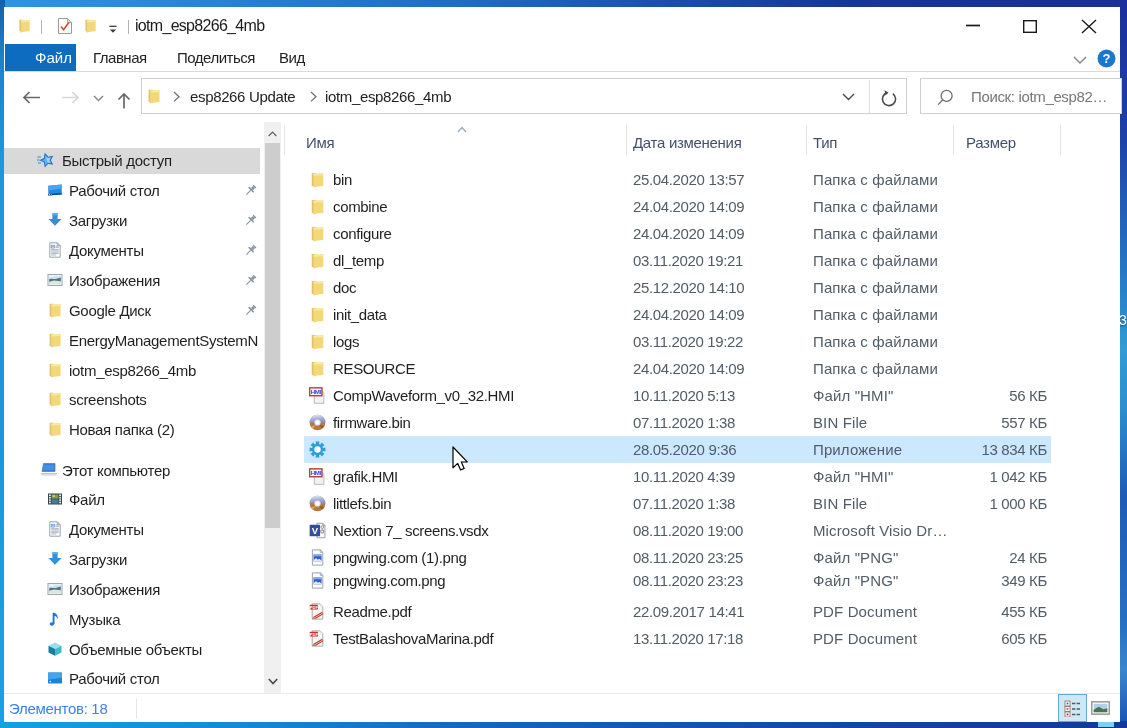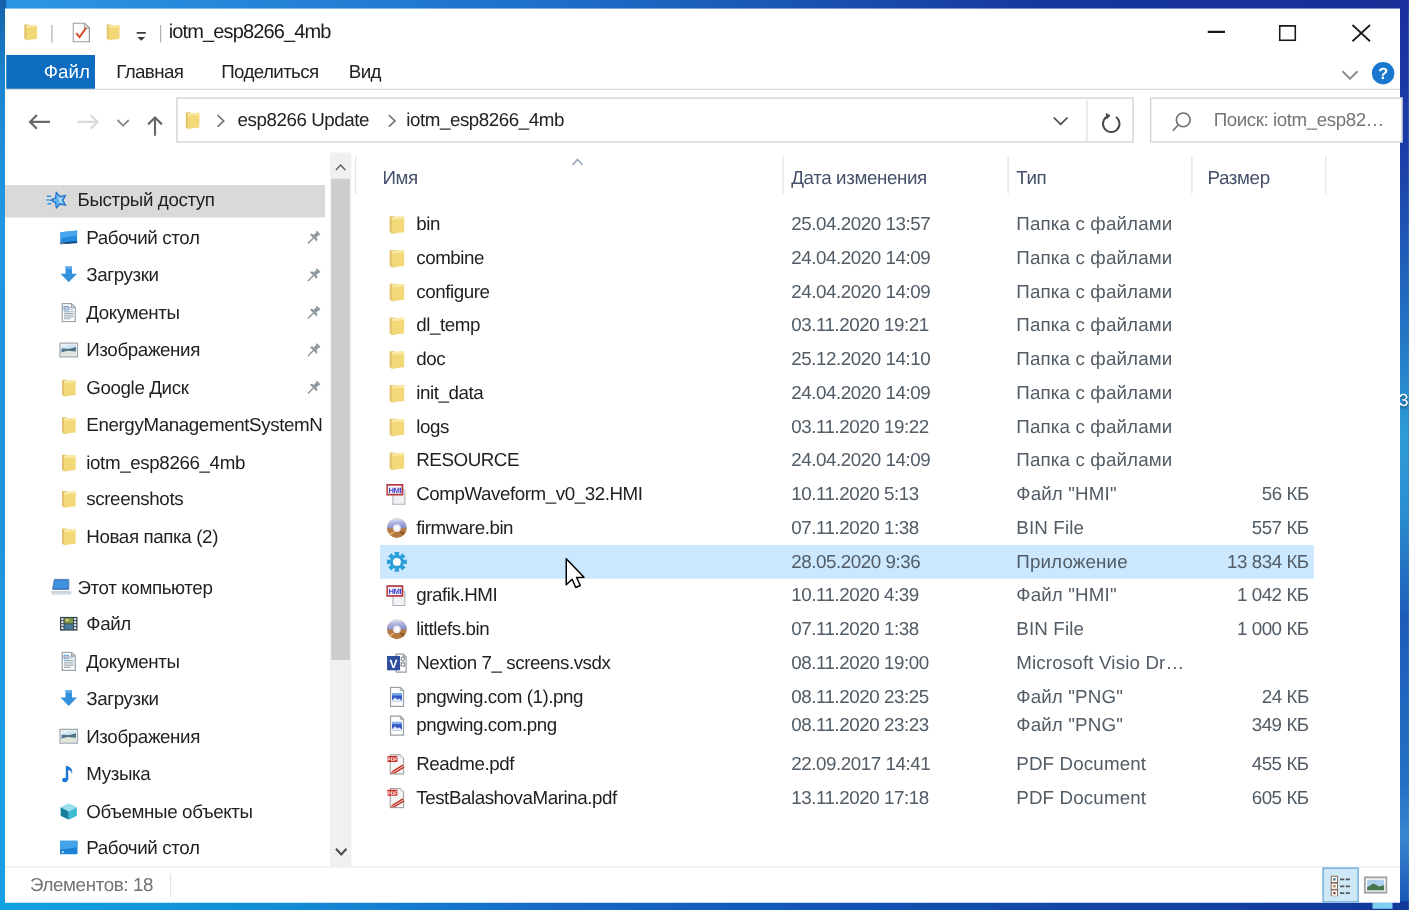--- a/index.html
+++ b/index.html
@@ -43,21 +43,21 @@
 .hsep { top:3px; width:1px; height:30px; background:#e4e4e4; }
 .row { left:0; width:773px; height:27px; }
 .rname { left:51px; font-size:15px; color:#1f1f1f; letter-spacing:-0.35px; white-space:nowrap; line-height:27px; height:27px; }
 .rdate { left:351px; font-size:15px; color:#515c66; letter-spacing:-0.35px; line-height:27px; height:27px; }
 .rtype { left:531px; font-size:15px; color:#515c66; letter-spacing:0.12px; line-height:27px; height:27px; }
 .rsize { left:600px; width:165px; text-align:right; font-size:15px; color:#515c66; letter-spacing:-0.35px; line-height:27px; height:27px; }
 .ricon { left:27px; top:5px; width:17px; height:17px; }
 #hl { left:22px; top:313.5px; width:747px; height:27px; background:#cce8ff; }
 
 #status { left:0; top:686px; width:1116px; height:29px; border-top:1px solid #ebebeb; background:#fff; }
-#stext { left:20px; top:0; height:28px; line-height:29px; font-size:15px; color:#737373; letter-spacing:-0.3px;text-align:right; }
+#stext { left:5px; top:0; height:28px; line-height:29px; font-size:15px; color:#3b82f6; letter-spacing:-0.3px;text-align:right; }
 #ssep { left:132px; top:5px; width:1px; height:19px; background:#e4e4e4; }
 #vbtn1 { left:1054px; top:0px; width:29px; height:28px; background:#cfe8f8; border:1px solid #66a7d8; }
 #vbtn2 { left:1087px; top:7px; width:19px; height:14px; }
 svg { display:block; } symbol { overflow:visible; }
 </style>
 </head>
 <body>
 <div id="wp-top" class="abs"></div>
 <div id="wp-left" class="abs"></div>
 <div id="wp-right" class="abs"></div>

